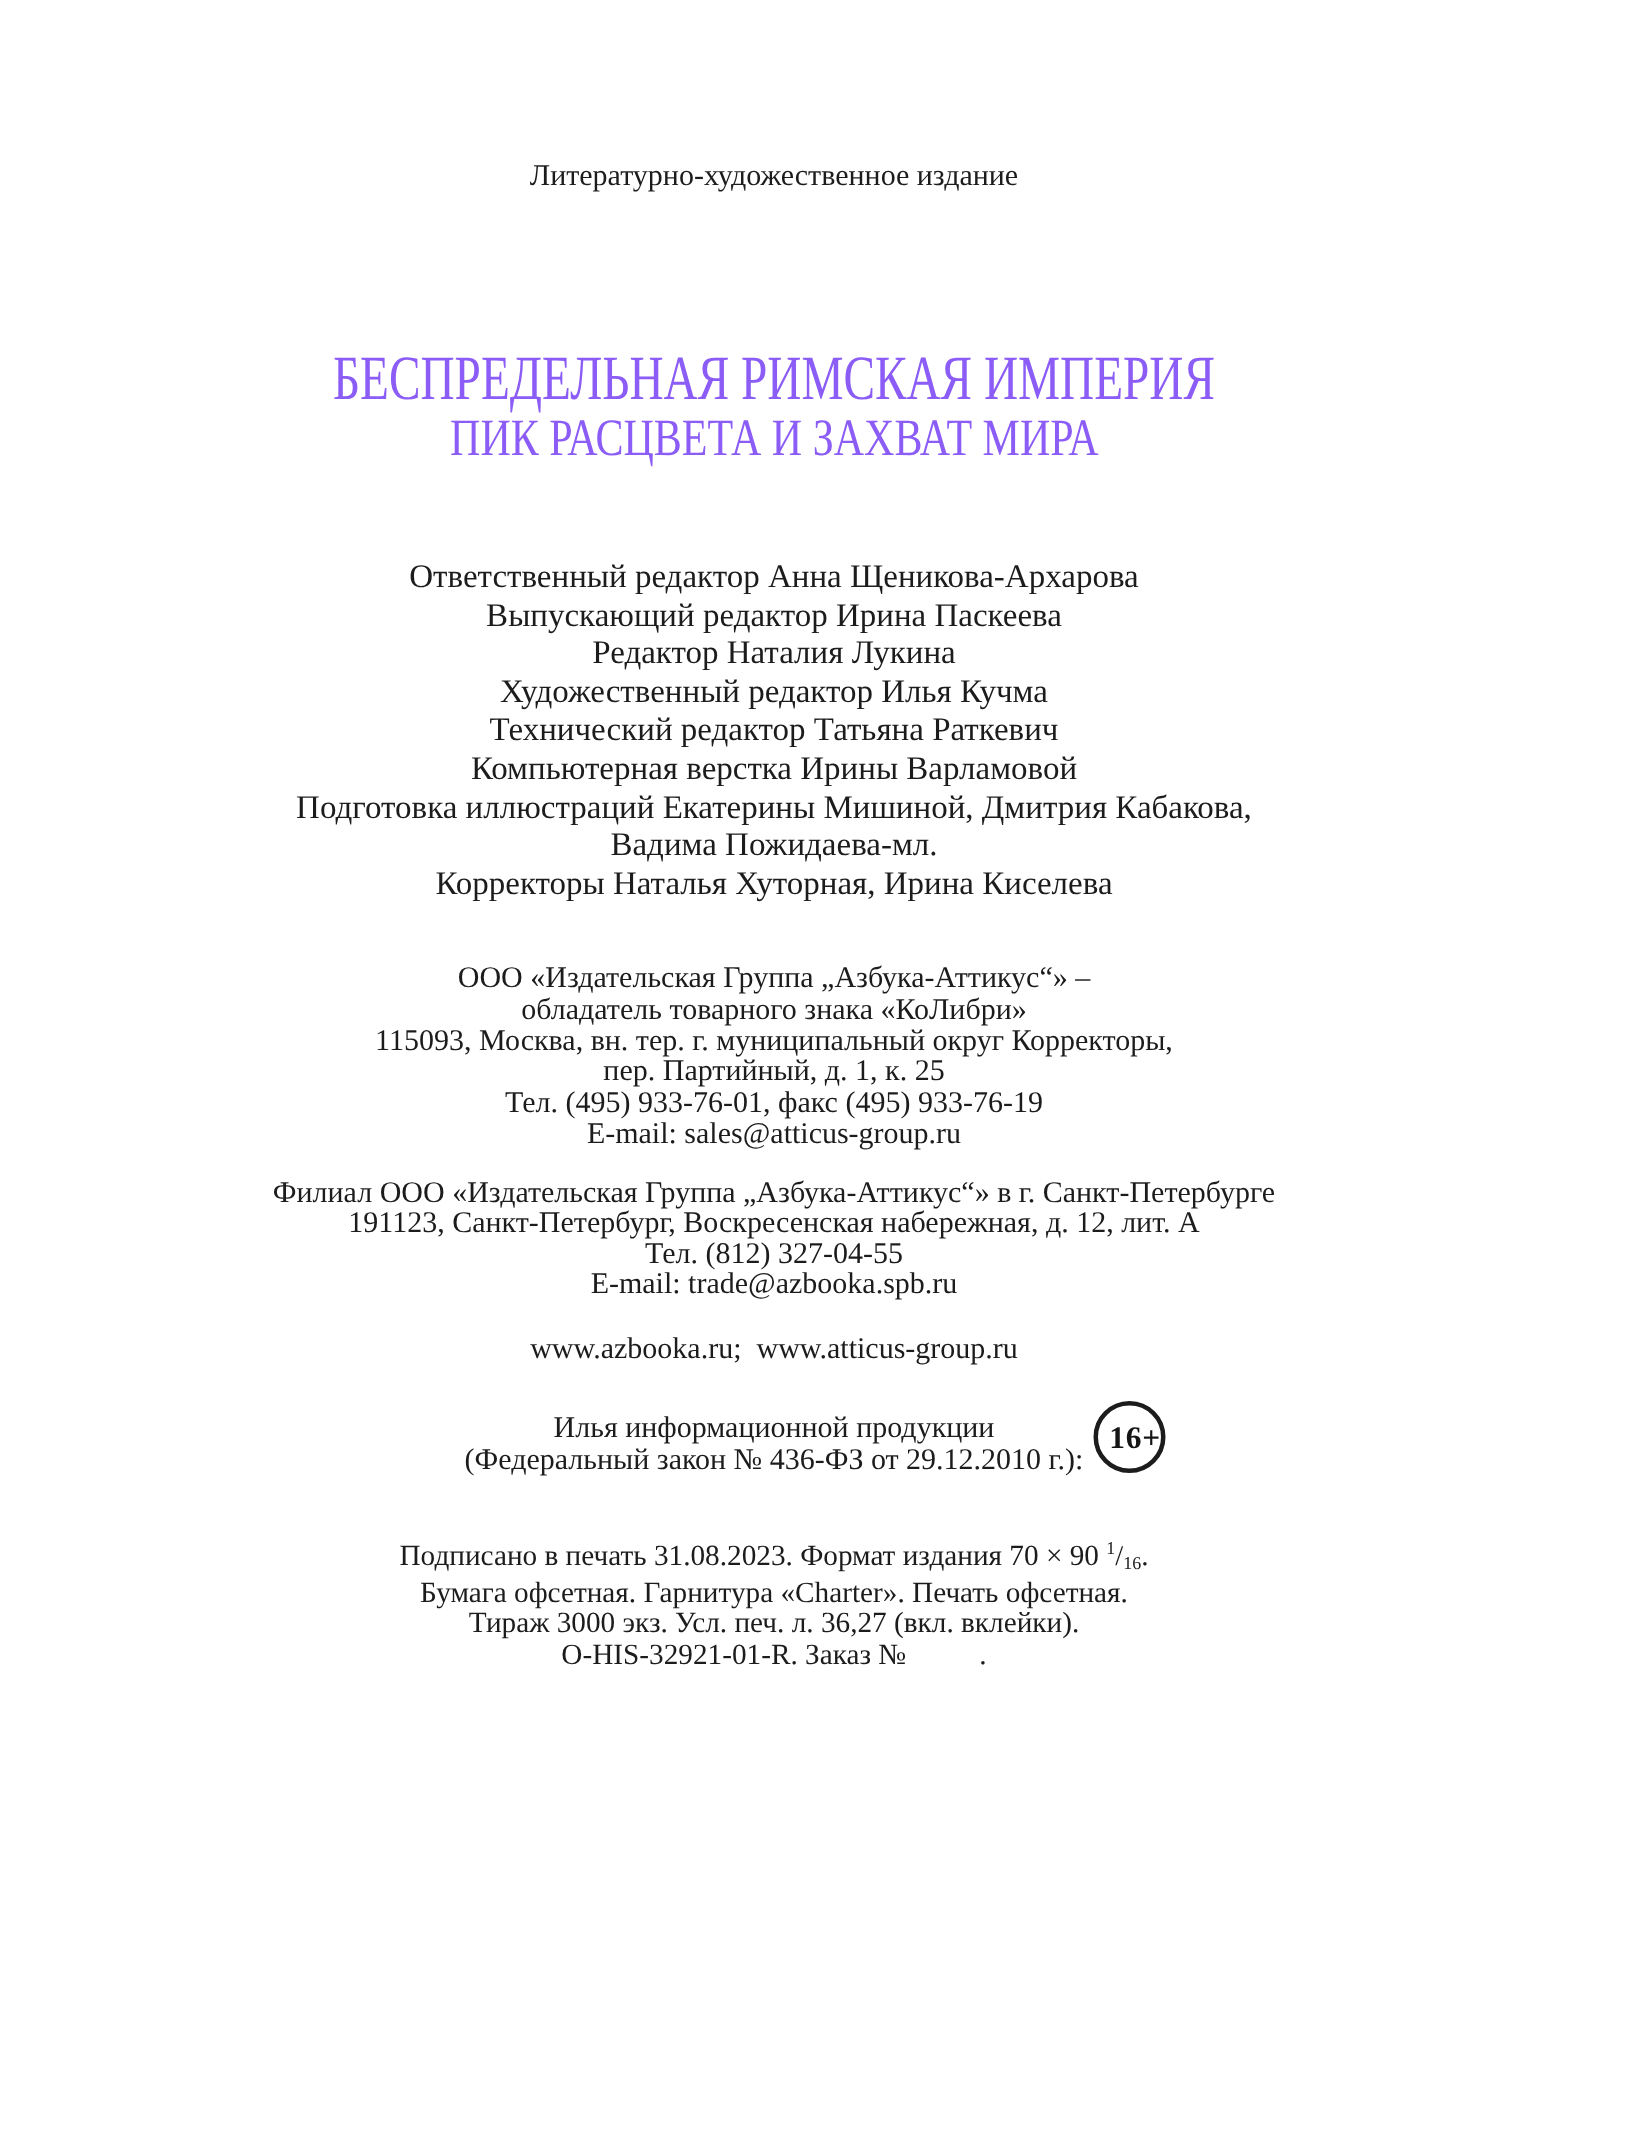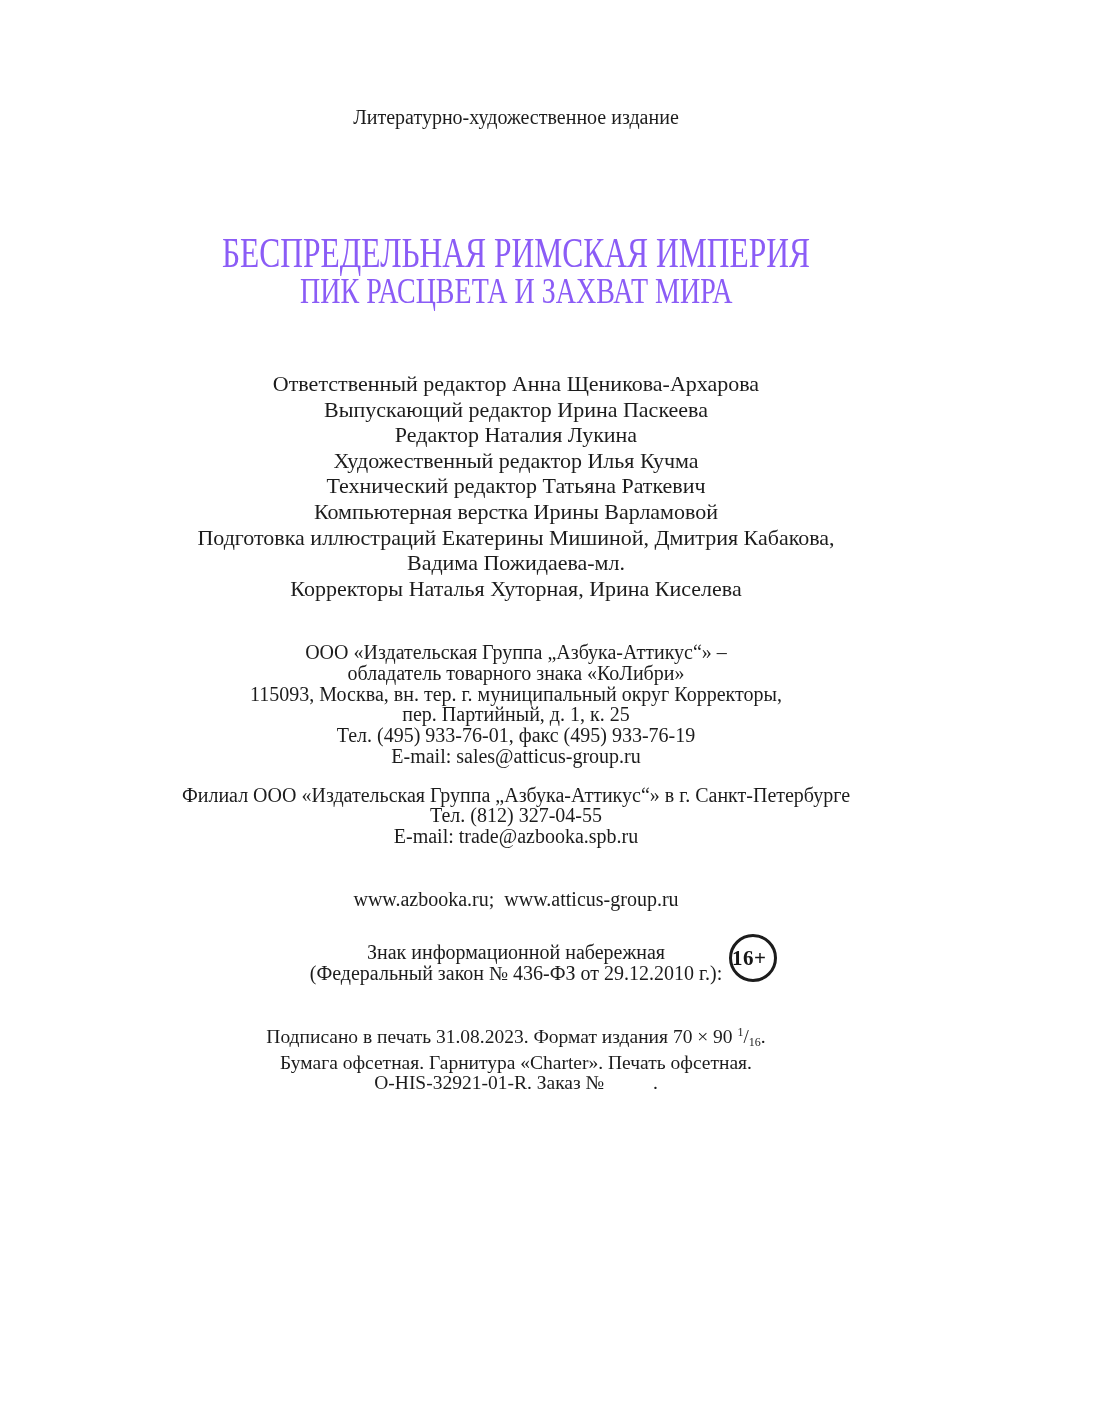--- a/index.html
+++ b/index.html
@@ -24,21 +24,21 @@
   .credits   { top: 371px; font-size: 22px; line-height: 25.6px; }
   .publisher { top: 642px; font-size: 20px; line-height: 20.8px; }
   .branch    { top: 785px; font-size: 20px; line-height: 20.4px; }
   .websites  { top: 888px; font-size: 20px; line-height: 22px; }
   .age       { top: 942px; font-size: 20px; line-height: 21px; }
   .imprint   { top: 1022px; font-size: 19.5px; line-height: 20.7px; }
   .badge {
     position: absolute; left: 729px; top: 934px;
     width: 42px; height: 42px;
     border: 3px solid #1c1c1c; border-radius: 50%;
-    text-align: left; line-height: 42px;
+    text-align: right; line-height: 42px;
     font-size: 21px; font-weight: bold; color: #151515;
     letter-spacing: 0.5px;
   }
   .fr-num  { font-size: 12px; vertical-align: 7px; }
   .fr-slash{ font-size: 19px; }
   .fr-den  { font-size: 12px; vertical-align: -3px; }
   .line { white-space: nowrap; }
 </style>
 </head>
 <body>
@@ -72,34 +72,36 @@
     <div class="line">ООО «Издательская Группа „Азбука-Аттикус“» –</div>
     <div class="line">обладатель товарного знака «КоЛибри»</div>
     <div class="line">115093, Москва, вн. тер. г. муниципальный округ Корректоры,</div>
     <div class="line">пер. Партийный, д. 1, к. 25</div>
     <div class="line">Тел. (495) 933-76-01, факс (495) 933-76-19</div>
     <div class="line">E-mail: sales@atticus-group.ru</div>
   </div>
 
   <div class="col branch">
     <div class="line">Филиал ООО «Издательская Группа „Азбука-Аттикус“» в г. Санкт-Петербурге</div>
+    <div class="line">191123, Санкт-Петербург, Воскресенская набережная, д. 12, лит. А</div>
     <div class="line">Тел. (812) 327-04-55</div>
     <div class="line">E-mail: trade@azbooka.spb.ru</div>
   </div>
 
   <div class="col websites">www.azbooka.ru; &nbsp;www.atticus-group.ru</div>
 
   <div class="col age">
-    <div class="line">Знак информационной набережная</div>
+    <div class="line">Илья информационной продукции</div>
     <div class="line">(Федеральный закон № 436-ФЗ от 29.12.2010 г.):</div>
   </div>
 
   <div class="badge">
     <span>16+</span>
   </div>
 
   <div class="col imprint">
     <div class="line"><span>Подписано в печать 31.08.2023. Формат издания 70 × 90&nbsp;</span><span class="fr-num">1</span><span class="fr-slash">/</span><span class="fr-den">16</span><span>.</span></div>
     <div class="line">Бумага офсетная. Гарнитура «Charter». Печать офсетная.</div>
+    <div class="line">Тираж 3000 экз. Усл. печ. л. 36,27 (вкл. вклейки).</div>
     <div class="line">O-HIS-32921-01-R. Заказ №&nbsp;&nbsp;&nbsp;&nbsp;&nbsp;&nbsp;&nbsp;&nbsp;&nbsp;&nbsp;.</div>
   </div>
 
 </div>
 
 </body></html>

